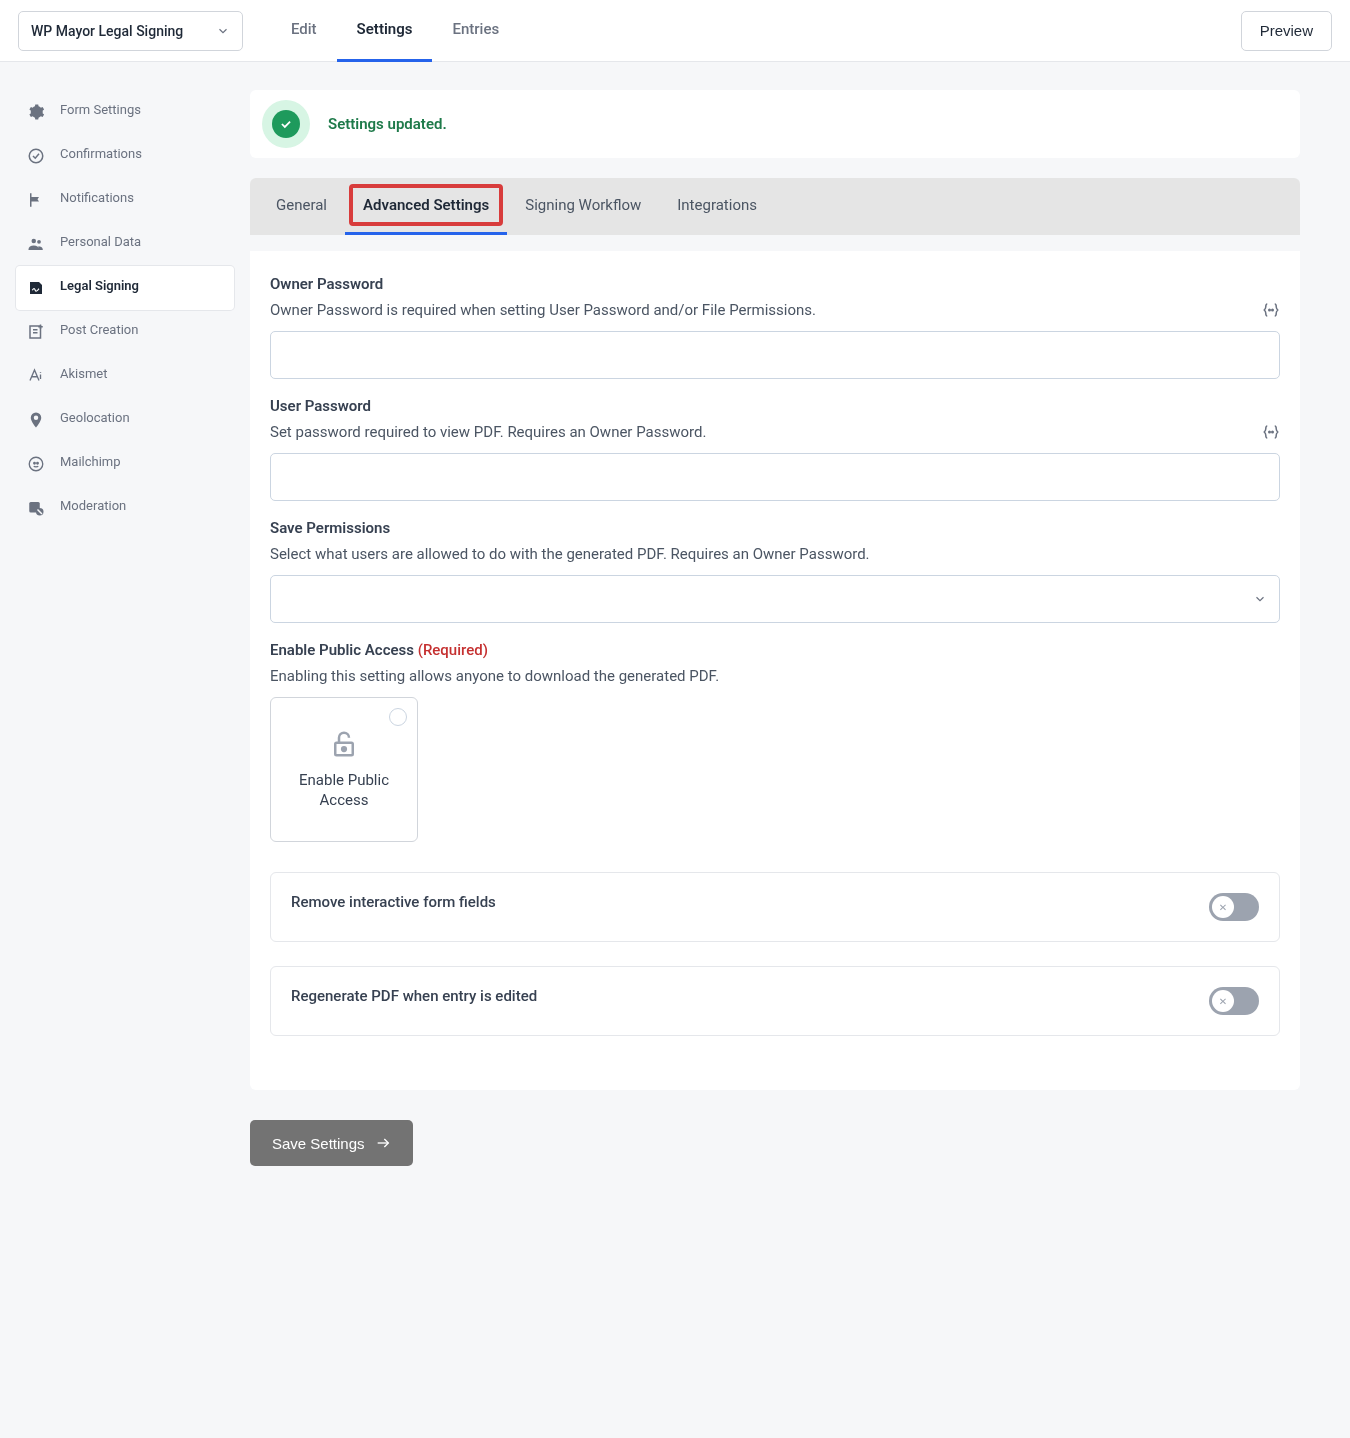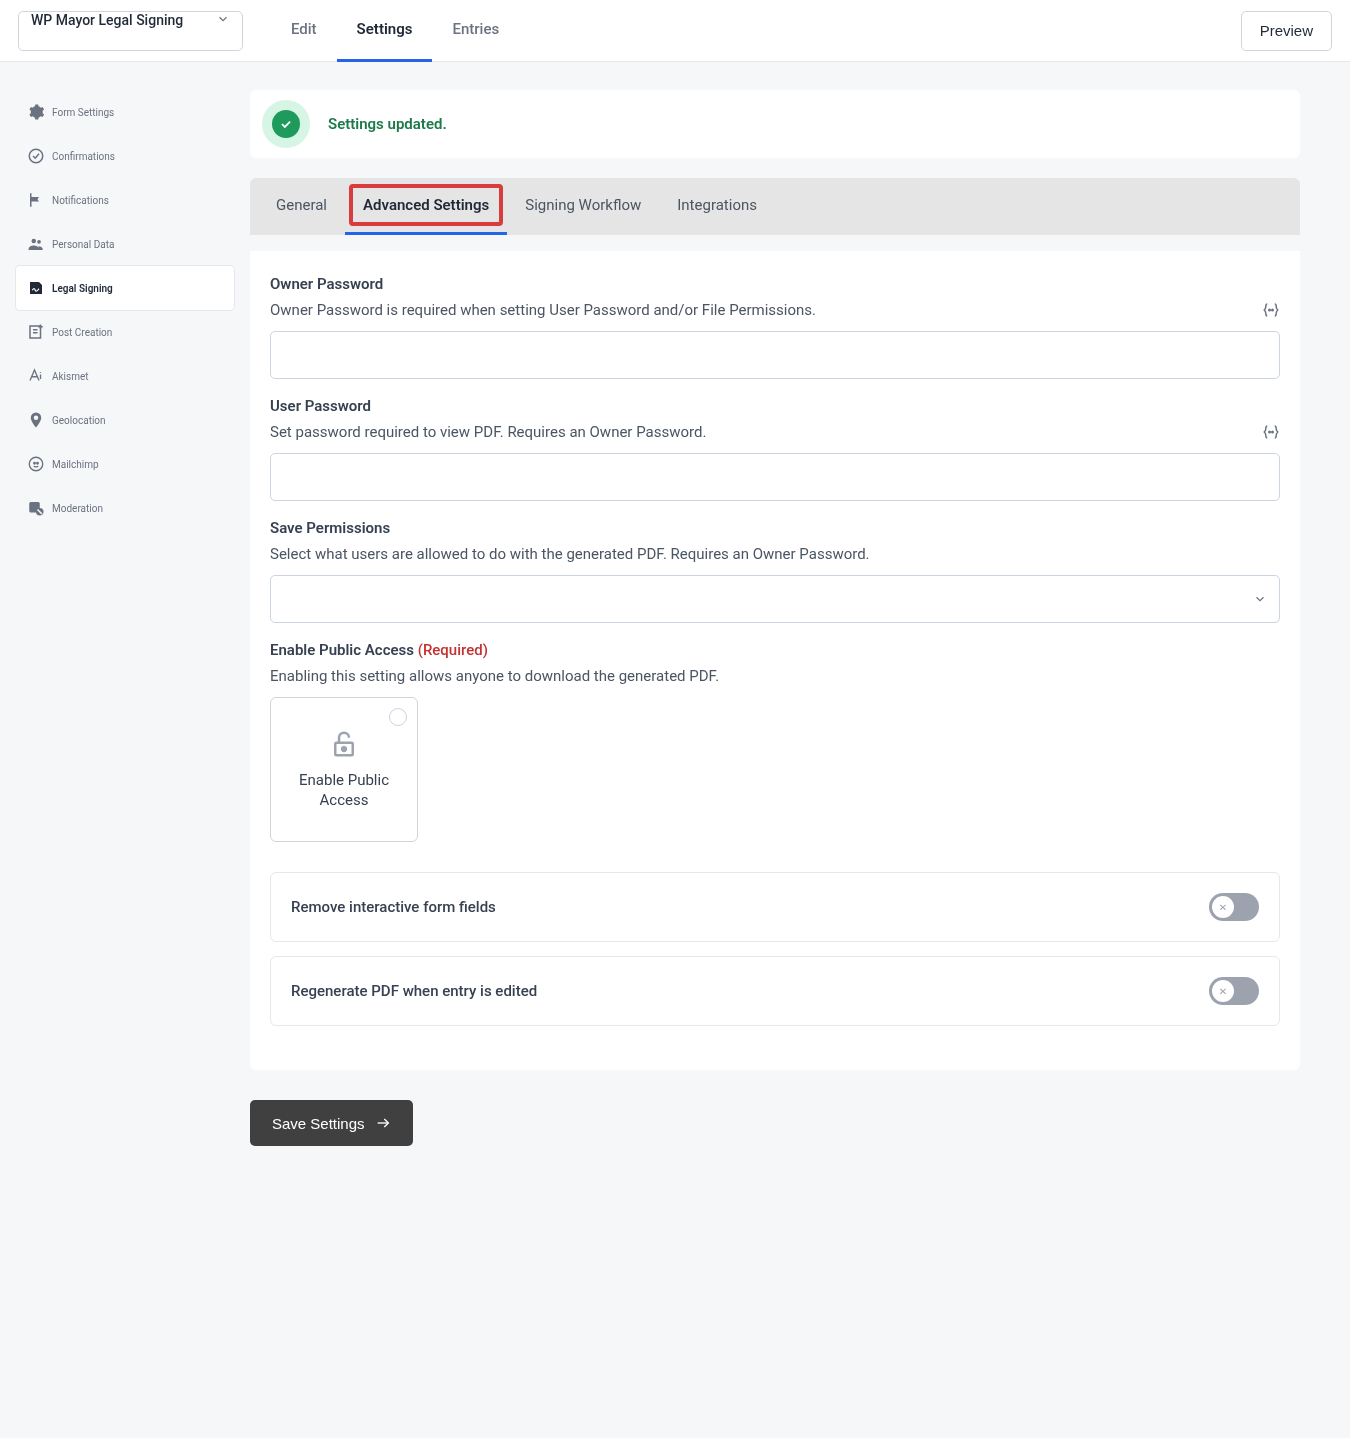--- a/index.html
+++ b/index.html
@@ -1,26 +1,26 @@
 <!DOCTYPE html>
 <html><head>
   <meta charset="utf-8">
   <style>
     * { box-sizing: border-box; margin: 0; padding: 0; }
     body { font-family: -apple-system, BlinkMacSystemFont, "Segoe UI", Roboto, sans-serif; background: #f6f7f9; color: #1f2937; font-size: 14px; }
     .topbar { display: flex; align-items: center; background: #fff; border-bottom: 1px solid #e5e7eb; height: 62px; padding: 0 18px; }
-    .form-select { display: flex; justify-content: space-between; width: 225px; height: 40px; border: 1px solid #d1d5db; border-radius: 5px; padding: 0 12px; cursor: pointer; color: #1f2937; font-weight: 500; }
+    .form-select { display: flex; align-items: center; justify-content: space-between; width: 225px; height: 40px; border: 1px solid #d1d5db; border-radius: 5px; padding: 0 12px; cursor: pointer; color: #1f2937; font-weight: 500; }
     .top-tabs { display: flex; margin-left: 28px; height: 62px; }
     .top-tab { display: flex; align-items: center; padding: 0 20px; color: #6b7280; cursor: pointer; font-size: 15px; font-weight: 500; border-bottom: 3px solid transparent; }
     .top-tab.active { color: #1f2937; border-bottom-color: #2563eb; font-weight: 600; }
     .spacer { flex: 1; }
     .preview-btn { height: 40px; padding: 0 18px; border: 1px solid #d1d5db; background: #fff; border-radius: 5px; cursor: pointer; font-size: 15px; color: #1f2937; font-weight: 500; }
     .layout { display: flex; }
     .sidebar { width: 250px; padding: 28px 16px; }
-    .sb-item { display: flex; align-items: center; gap: 6px; padding: 12px 10px; color: #6b7280; cursor: pointer; border-radius: 5px; font-size: 10px; }
+    .sb-item { display: flex; align-items: flex-start; gap: 14px; padding: 12px 10px; color: #6b7280; cursor: pointer; border-radius: 5px; font-size: 13px; }
     .sb-item .icon { width: 20px; height: 20px; display: flex; align-items: center; justify-content: center; }
     .sb-item.active { background: #fff; color: #1f2937; font-weight: 600; box-shadow: 0 0 0 1px #e5e7eb; border-radius: 4px; }
     .main { flex: 1; padding: 28px 0 40px 0; max-width: 1050px; }
     .notice { display: flex; align-items: center; gap: 18px; background: #fff; border-radius: 6px; padding: 10px 12px; margin-bottom: 20px; }
     .notice-circle { width: 48px; height: 48px; border-radius: 50%; background: #d7f5e4; display: flex; align-items: center; justify-content: center; }
     .notice-inner { width: 28px; height: 28px; border-radius: 50%; background: #1e9a5c; display: flex; align-items: center; justify-content: center; color: #fff; }
     .notice-text { color: #1e7a4a; font-weight: 600; font-size: 15px; }
     .sub-tabs { display: flex; background: #e5e5e5; border-radius: 6px 6px 0 0; padding: 0 8px; }
     .sub-tab { padding: 18px 18px; color: #4b5563; cursor: pointer; font-size: 15px; border-bottom: 3px solid transparent; }
     .sub-tab.active { color: #1f2937; font-weight: 600; border-bottom-color: #2563eb; }
@@ -32,24 +32,24 @@
     .desc { color: #4b5563; margin-bottom: 12px; font-size: 15px; display: flex; justify-content: space-between; align-items: center; }
     .input, .select { width: 100%; height: 48px; border: 1px solid #cbd5e1; border-radius: 5px; padding: 0 12px; font-size: 15px; background: #fff; display: flex; align-items: center; justify-content: flex-end; color: #6b7280; }
     .merge { color: #6b7280; cursor: pointer; }
     .req { color: #c53030; font-weight: 500; }
     .cards { display: flex; gap: 20px; }
     .card { width: 148px; height: 145px; border: 1px solid #d1d5db; border-radius: 6px; display: flex; flex-direction: column; align-items: center; justify-content: center; gap: 12px; position: relative; cursor: pointer; padding: 10px; text-align: center; }
     .card.sel { box-shadow: 0 4px 14px rgba(0,0,0,0.08); }
     .card .state { position: absolute; top: 10px; right: 10px; width: 18px; height: 18px; border-radius: 50%; border: 1px solid #cbd5e1; }
     .card.sel .state { background: #14a44d; border-color: #14a44d; display: flex; align-items: center; justify-content: center; color: #fff; }
     .card-label { font-size: 15px; color: #374151; line-height: 1.3; }
-    .toggle-row { border: 1px solid #e5e7eb; border-radius: 6px; padding: 20px; display: flex; justify-content: space-between; align-items: center; margin-bottom: 14px; gap: 19px; }
+    .toggle-row { border: 1px solid #e5e7eb; border-radius: 6px; padding: 20px; display: flex; justify-content: space-between; margin-bottom: 24px; gap: 19px; }
     .toggle { width: 50px; height: 28px; background: #9ca3af; border-radius: 14px; position: relative; cursor: pointer; }
     .toggle::after { content: "✕"; font-size: 10px; color: #9ca3af; position: absolute; left: 3px; top: 3px; width: 22px; height: 22px; background: #fff; border-radius: 50%; display: flex; align-items: center; justify-content: center; }
-    .save-btn { margin-top: 30px; display: inline-flex; align-items: center; gap: 10px; background: #404040; color: #fff; border: none; height: 46px; padding: 0 22px; border-radius: 5px; font-size: 15px; cursor: pointer; font-weight: 500; }
+    .save-btn { margin-top: 30px; display: inline-flex; align-items: center; gap: 10px; background: #737373; color: #fff; border: none; height: 46px; padding: 0 22px; border-radius: 5px; font-size: 15px; cursor: pointer; font-weight: 500; }
     svg { display: block; }
   </style>
 </head>
 <body>
 
 <div class="topbar">
   <div class="form-select">
     <span>WP Mayor Legal Signing</span>
     <span>
       <svg width="14" height="14" viewBox="0 0 24 24" fill="none" stroke="#6b7280" stroke-width="2">

